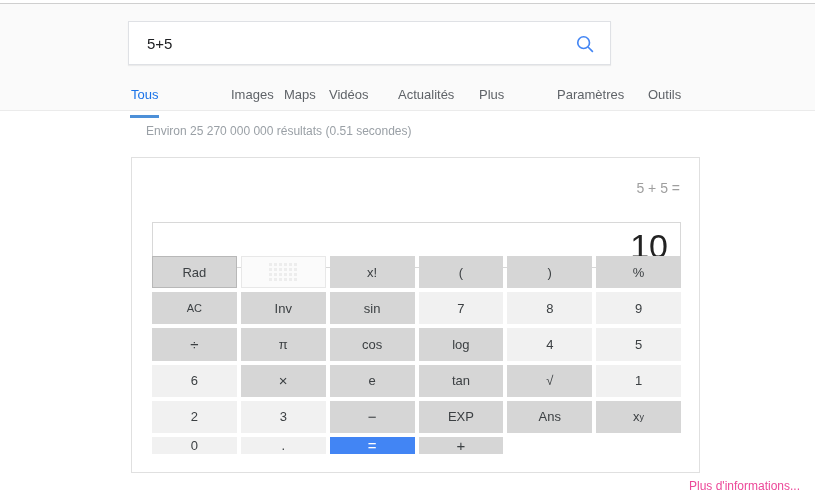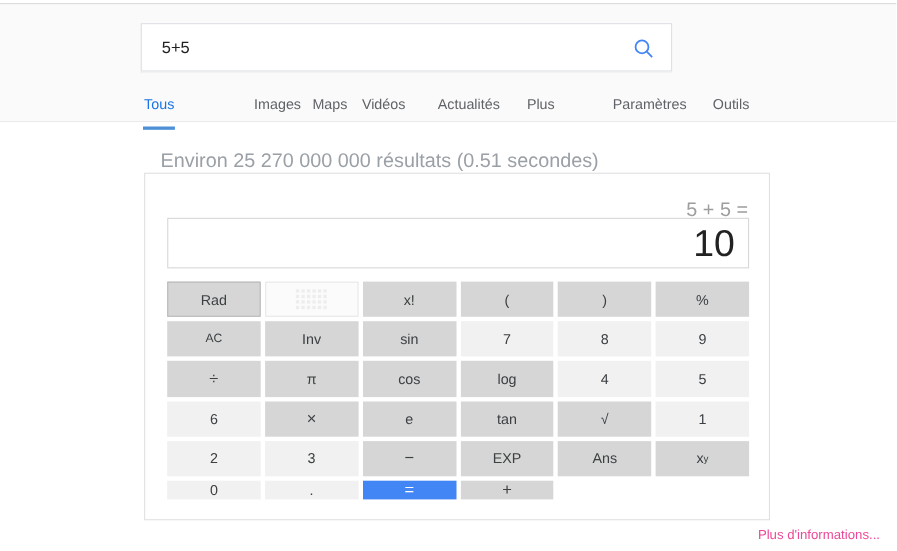--- a/index.html
+++ b/index.html
@@ -62,38 +62,38 @@
   }
   .tab.active { color:#1a73e8; }
   .tab.active::after {
     content:""; position:absolute; left:-1px; right:-1px; bottom:-7px;
     height:3px; background:#4d90d8;
   }
 
   
   .result-stats {
     position:absolute; left:146px; top:124px;
-    font-size:18px; color:#9aa0a6; white-space:nowrap;margin-top:12px;
+    font-size:12px; color:#9aa0a6; white-space:nowrap;
   }
 
   
   .calc-card {
     position:absolute; left:131px; top:157px;
     width:569px; height:316px;
     background:#ffffff;
     border:1px solid #e0e0e0;
   }
 
   .expr {
     position:absolute; right:19px; top:22px;
-    font-size:18px; color:#9e9e9e; white-space:nowrap;
+    font-size:14px; color:#9e9e9e; white-space:nowrap;
   }
 
   .display {
-    position:absolute; left:20px; top:40px;
+    position:absolute; left:20px; top:64px;
     width:529px; height:46px;
     border:1px solid #d8d8d8;
     background:#fff;
   }
   .display-value {
     position:absolute; right:12px; bottom:1px;
     font-size:34px; line-height:40px; color:#222; font-weight:400;
     font-family:"Liberation Sans","DejaVu Sans",sans-serif;
   }
 

